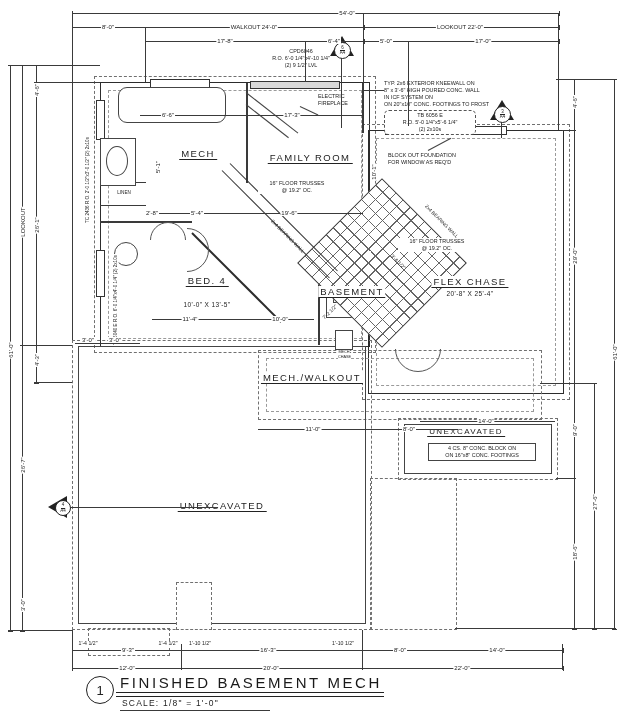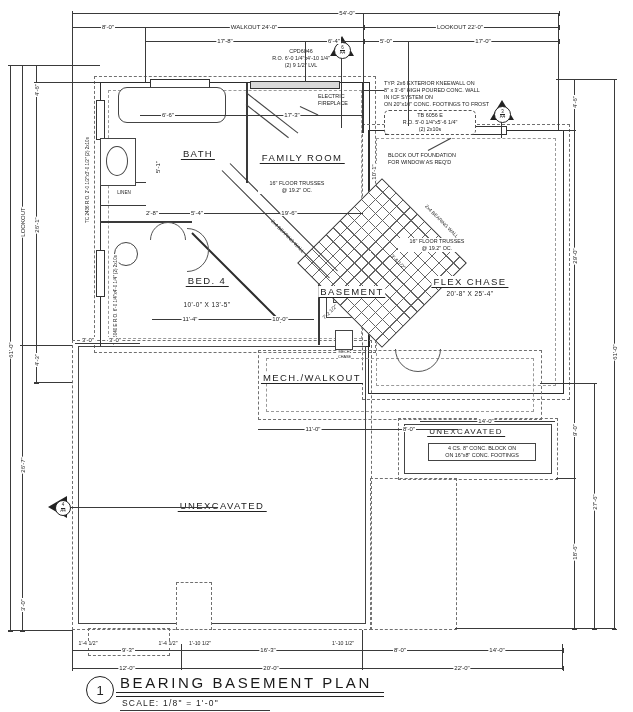--- a/index.html
+++ b/index.html
@@ -93,22 +93,22 @@
   <div class="a arcq" style="left:165px;top:228px;width:42px;height:42px;transform:rotate(90deg)"></div>
   <div class="a arcq" style="left:395px;top:326px;width:44px;height:44px;transform:rotate(180deg)"></div>
   <div class="a arcq" style="left:352px;top:296px;width:30px;height:30px"></div>
 
   <div class="a stair" style="left:322px;top:203px;width:118px;height:118px"></div>
   <div class="a rl" style="left:222px;top:170px;width:152px;height:1px;background:#333;transform:rotate(45deg)"></div>
   <div class="a rl" style="left:230px;top:163px;width:152px;height:1px;background:#333;transform:rotate(45deg)"></div>
   <span class="a lbl r45" style="left:287px;top:237px;font-size:4.8px;background:transparent">2x4 BEARING WALL</span>
   <span class="a lbl r45" style="left:441px;top:222px;font-size:4.8px;background:transparent">2x4 BEARING WALL</span>
 
-  <span class="a room" style="left:198px;top:148px">BATH</span>
-  <span class="a room" style="left:302px;top:152px">FAMILY ROOM</span>
+  <span class="a room" style="left:198px;top:148px">MECH</span>
+  <span class="a room" style="left:310px;top:152px">FAMILY ROOM</span>
   <span class="a room" style="left:207px;top:275px">BED. 4</span>
   <span class="a rsz" style="left:207px;top:301px">10'-0" X 13'-5"</span>
   <span class="a room" style="left:352px;top:286px">BASEMENT</span>
   <span class="a room" style="left:470px;top:276px">FLEX CHASE</span>
   <span class="a rsz" style="left:470px;top:290px">20'-8" X 25'-4"</span>
   <span class="a room" style="left:312px;top:372px">MECH./WALKOUT</span>
   <span class="a room" style="left:222px;top:500px">UNEXCAVATED</span>
   <span class="a room" style="left:466px;top:427px;font-size:8px">UNEXCAVATED</span>
   <span class="a lbl" style="left:124px;top:193px;font-size:4.6px">LINEN</span>
 
@@ -249,18 +249,18 @@
   <span class="a lbl" style="left:88px;top:340px">3'-0"</span>
   <span class="a lbl" style="left:115px;top:340px">3'-0"</span>
   <span class="a lbl vlbl" style="left:374px;top:172px">10'-1"</span>
   <span class="a lbl vlbl" style="left:158px;top:167px">5'-1"</span>
   <span class="a lbl rm45" style="left:330px;top:312px;background:transparent;font-size:5px">7'-2 1/2"</span>
   <span class="a lbl r45" style="left:398px;top:262px;background:transparent;font-size:5px">3'-6 1/2"</span>
 
   <div class="a tcirc" style="left:86px;top:676px;width:26px;height:26px">
       <span>1</span>
     </div>
-  <span class="a ttl" style="left:120px;top:674px">BEARING BASEMENT PLAN</span>
+  <span class="a ttl" style="left:120px;top:674px">FINISHED BASEMENT MECH</span>
   <div class="a dbl" style="left:116px;top:692px;width:268px"></div>
   <span class="a tscale" style="left:122px;top:698px">SCALE:  1/8" = 1'-0"</span>
   <div class="a lh" style="left:120px;top:710px;width:150px"></div>
 
 </div>
 
 </body></html>

